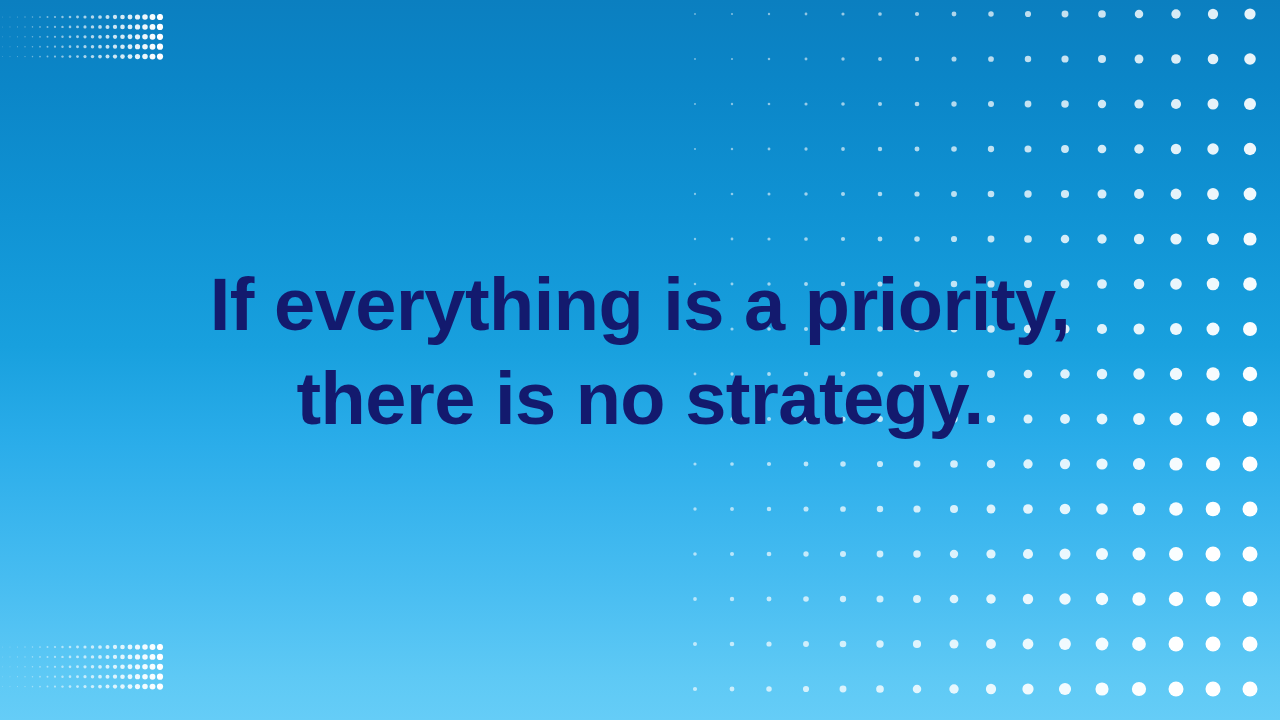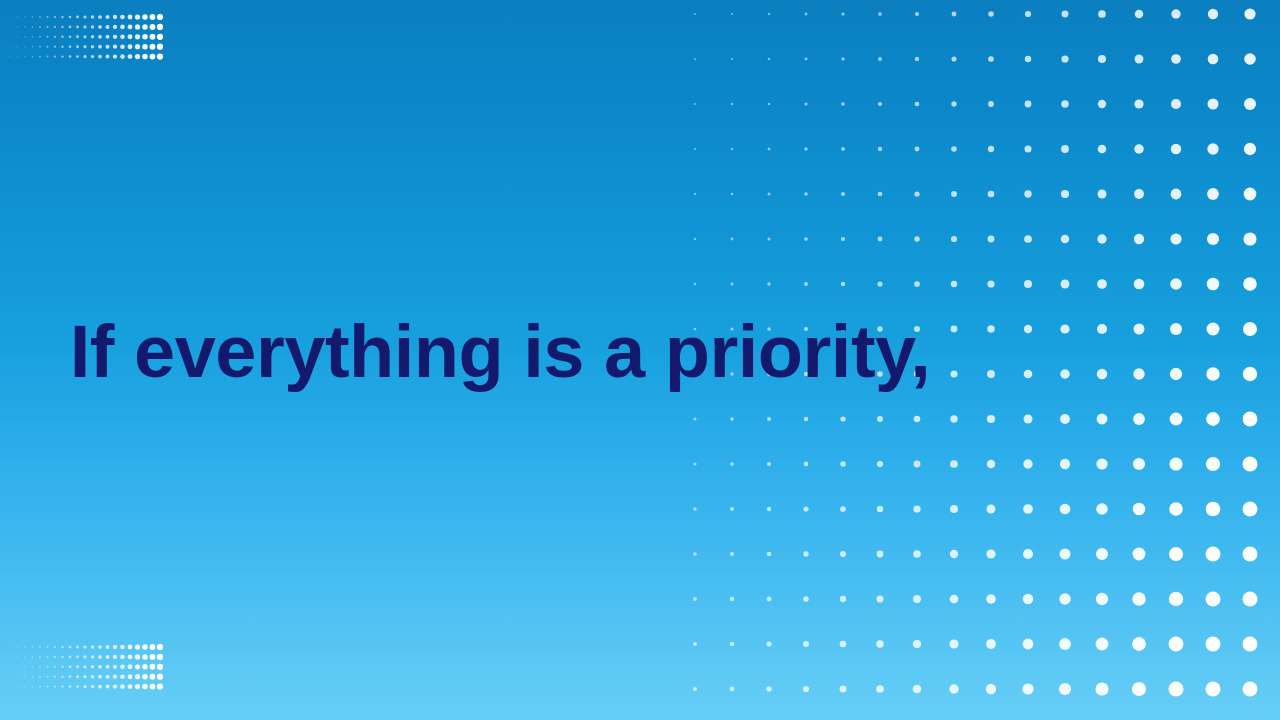--- a/index.html
+++ b/index.html
@@ -53,21 +53,21 @@
   #corner-bottom { top: 644px; }
 
   
   .quote-wrap {
     position: absolute;
     left: 0;
     top: 0;
     width: 1280px;
     height: 720px;
     display: flex;
-    align-items: flex-start;
+    align-items: center;
     justify-content: center;
     flex-direction: column;
   }
   .quote {
     width: 1000px;
     text-align: center;
     color: #131a6e;
     font-family: "Liberation Sans", sans-serif;
     font-weight: bold;
     font-size: 74px;
@@ -571,16 +571,17 @@
         <circle cx="137.50" cy="42.60" r="2.61" fill="#ffffff" opacity="0.899"></circle>
         <circle cx="145.00" cy="42.60" r="2.77" fill="#ffffff" opacity="0.933"></circle>
         <circle cx="152.50" cy="42.60" r="2.93" fill="#ffffff" opacity="0.966"></circle>
         <circle cx="160.00" cy="42.60" r="3.10" fill="#ffffff" opacity="1.000"></circle>
       </svg>
   </div>
 
   <div class="quote-wrap">
     <p class="quote">
       <span class="quote-line">If everything is a priority,</span>
+      <span class="quote-line">there is no strategy.</span>
     </p>
   </div>
 
 </div>
 
 </body></html>

